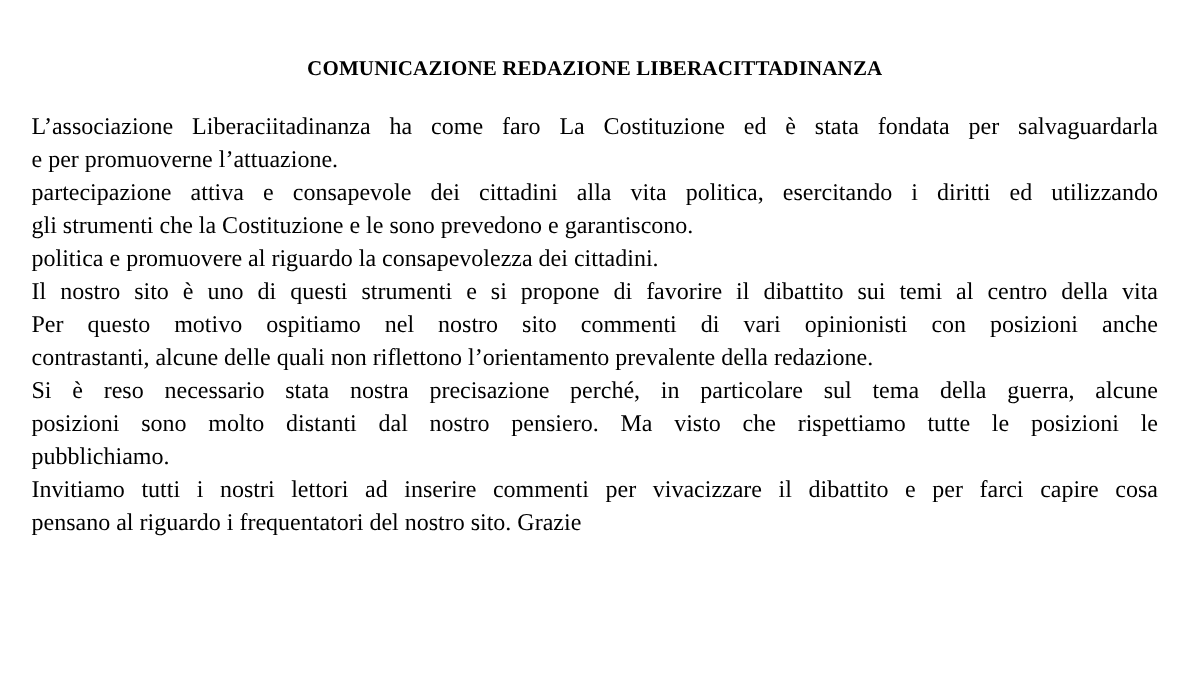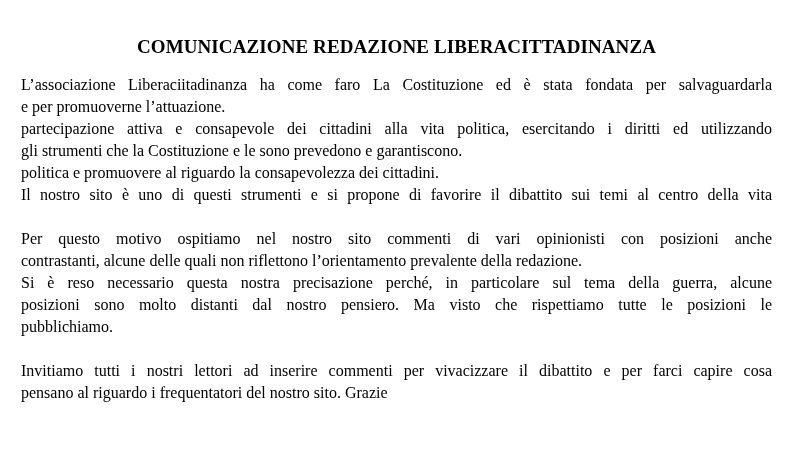--- a/index.html
+++ b/index.html
@@ -13,35 +13,34 @@
     overflow: hidden;
     font-family: "Liberation Serif", "DejaVu Serif", serif;
   }
   .page {
     box-sizing: border-box;
     width: 800px;
     height: 466px;
     padding: 36px 28px 0 21px;
   }
   .doc-title {
-    font-size: 19px;
+    font-size: 14px;
     font-weight: 700;
     line-height: 22px;
     text-align: center;
     letter-spacing: 0.1px;
     margin: 0 0 16px 0;
   }
   .doc-body {
     margin: 0;
   }
   .para {
     margin: 0;
   }
   .para.gap-before {
-    margin-top: 22px;
   }
   .line {
     font-size: 16px;
     line-height: 22px;
     text-align: justify;
     text-align-last: justify;
   }
   .line.para-end {
     text-align-last: left;
   }
@@ -62,21 +61,21 @@
       </div>
       <div class="para">
         <div class="line para-end">politica e promuovere al riguardo la consapevolezza dei cittadini.</div>
         <div class="line">Il nostro sito è uno di questi strumenti e si propone di favorire il dibattito sui temi al centro della  vita</div>
       </div>
       <div class="para gap-before">
         <div class="line">Per questo motivo ospitiamo nel nostro sito commenti di vari opinionisti con posizioni anche</div>
         <div class="line para-end">contrastanti, alcune delle quali  non riflettono l’orientamento prevalente della redazione.</div>
       </div>
       <div class="para">
-        <div class="line">Si è reso necessario questa nostra precisazione perché, in particolare sul tema della guerra, alcune</div>
+        <div class="line">Si è reso necessario stata nostra precisazione perché, in particolare sul tema della guerra, alcune</div>
         <div class="line">posizioni sono  molto distanti dal nostro pensiero. Ma visto che rispettiamo tutte le posizioni le</div>
         <div class="line para-end">pubblichiamo.</div>
       </div>
       <div class="para gap-before">
         <div class="line">Invitiamo tutti i nostri lettori ad inserire commenti per vivacizzare il dibattito e per farci capire cosa</div>
         <div class="line para-end">pensano al riguardo i frequentatori del nostro sito. Grazie</div>
       </div>
     </div>
 </div>
 

